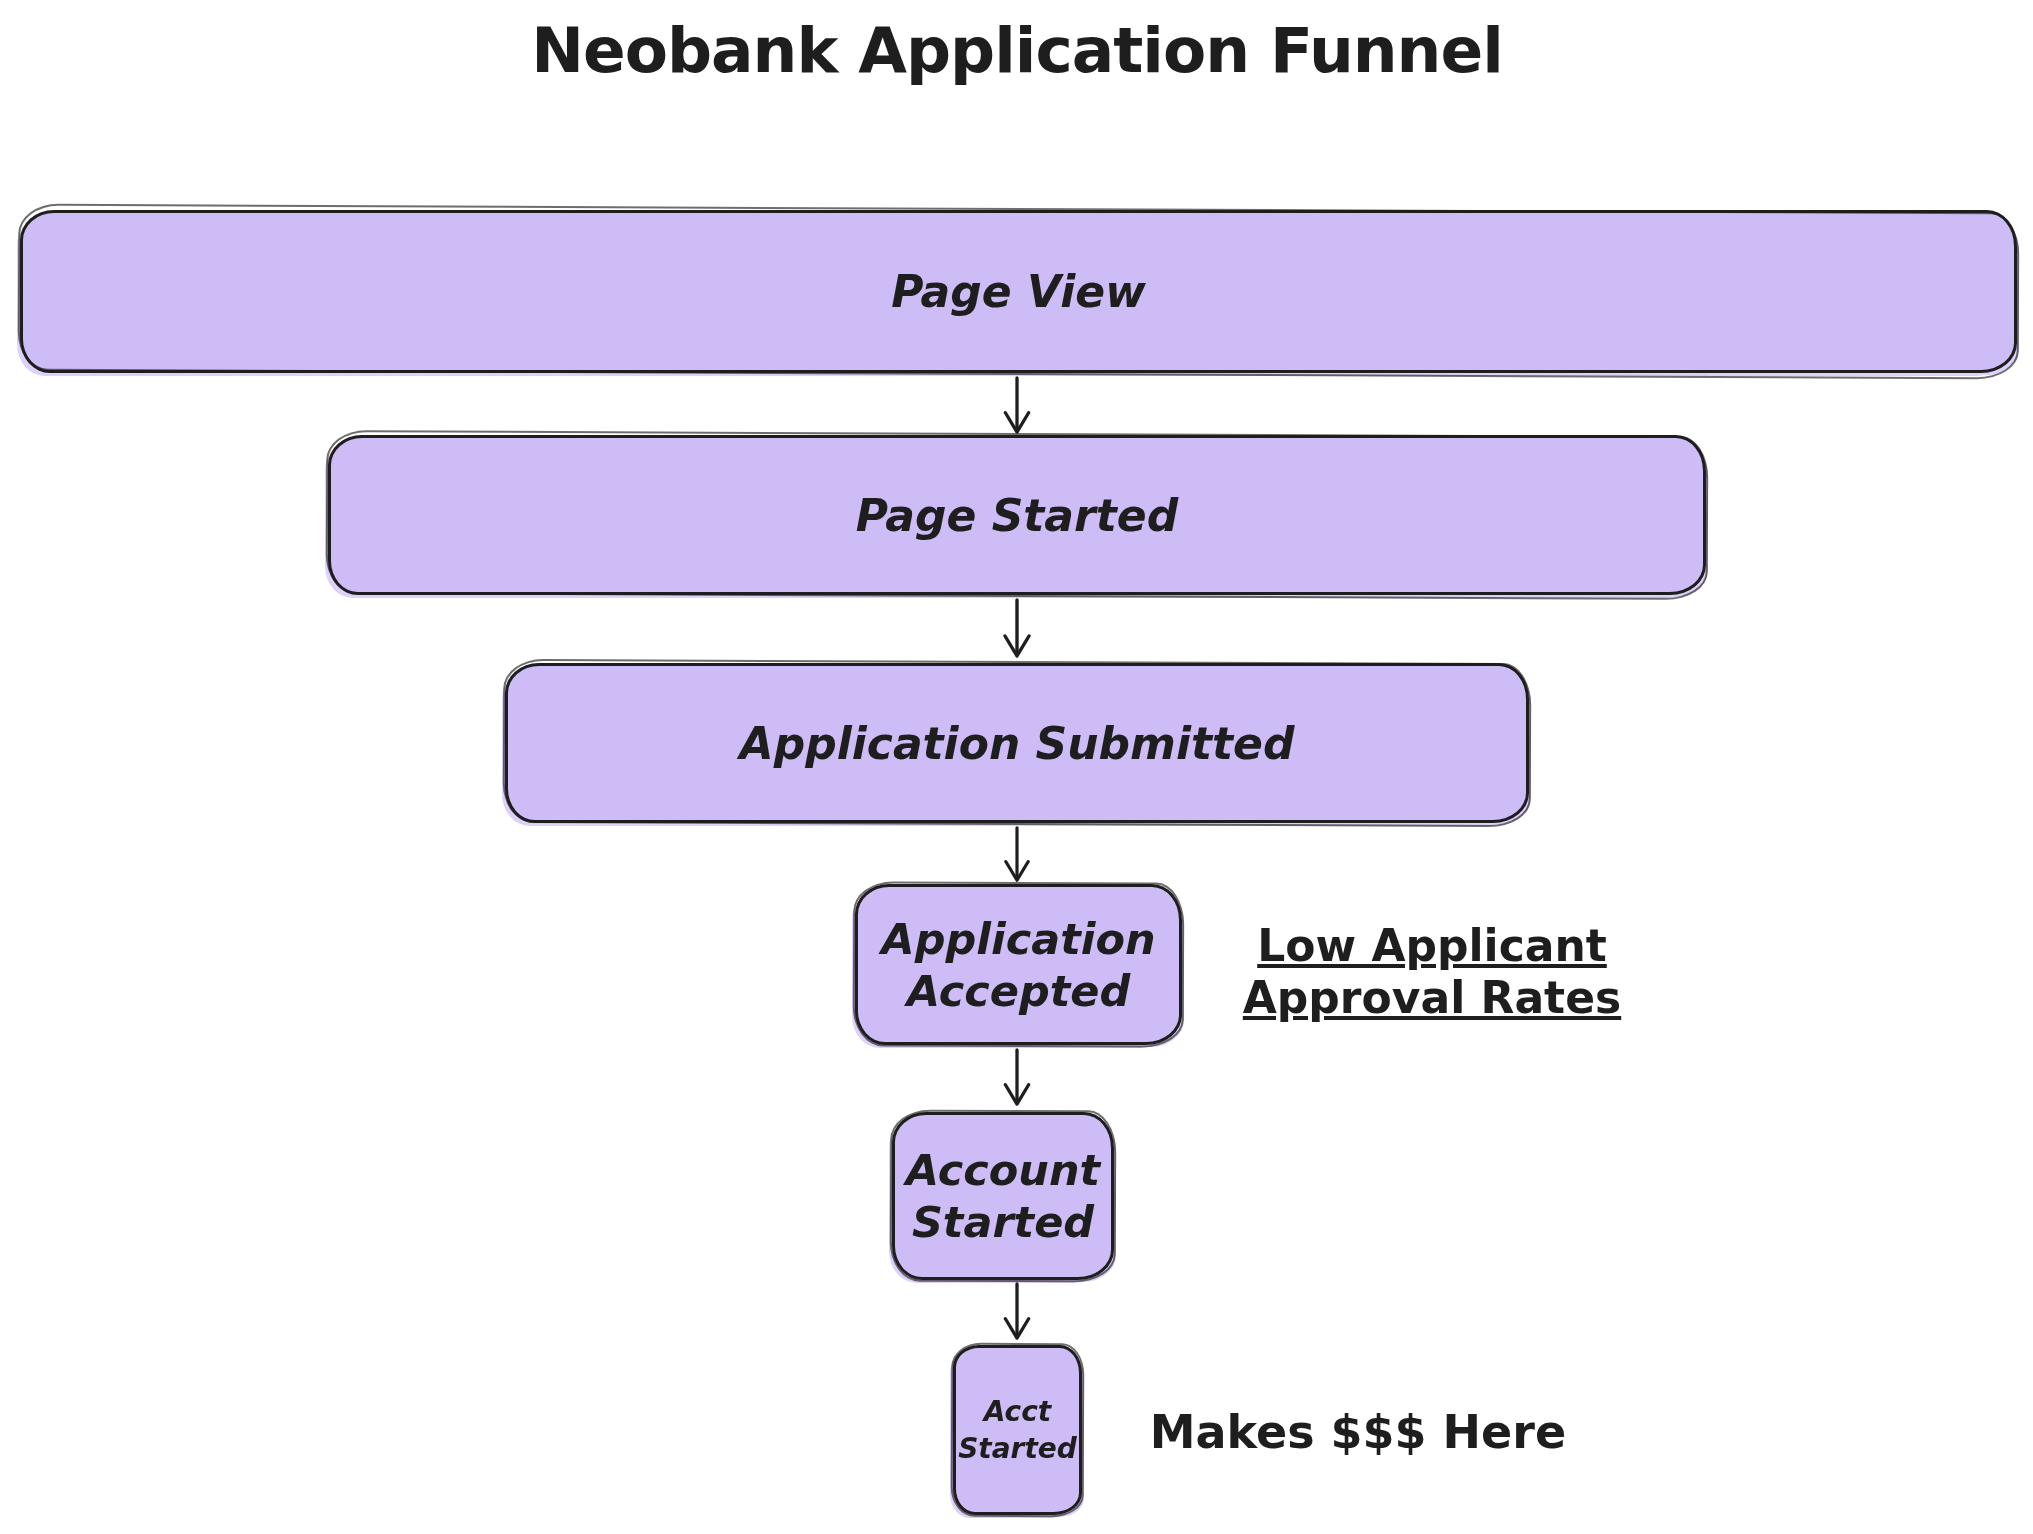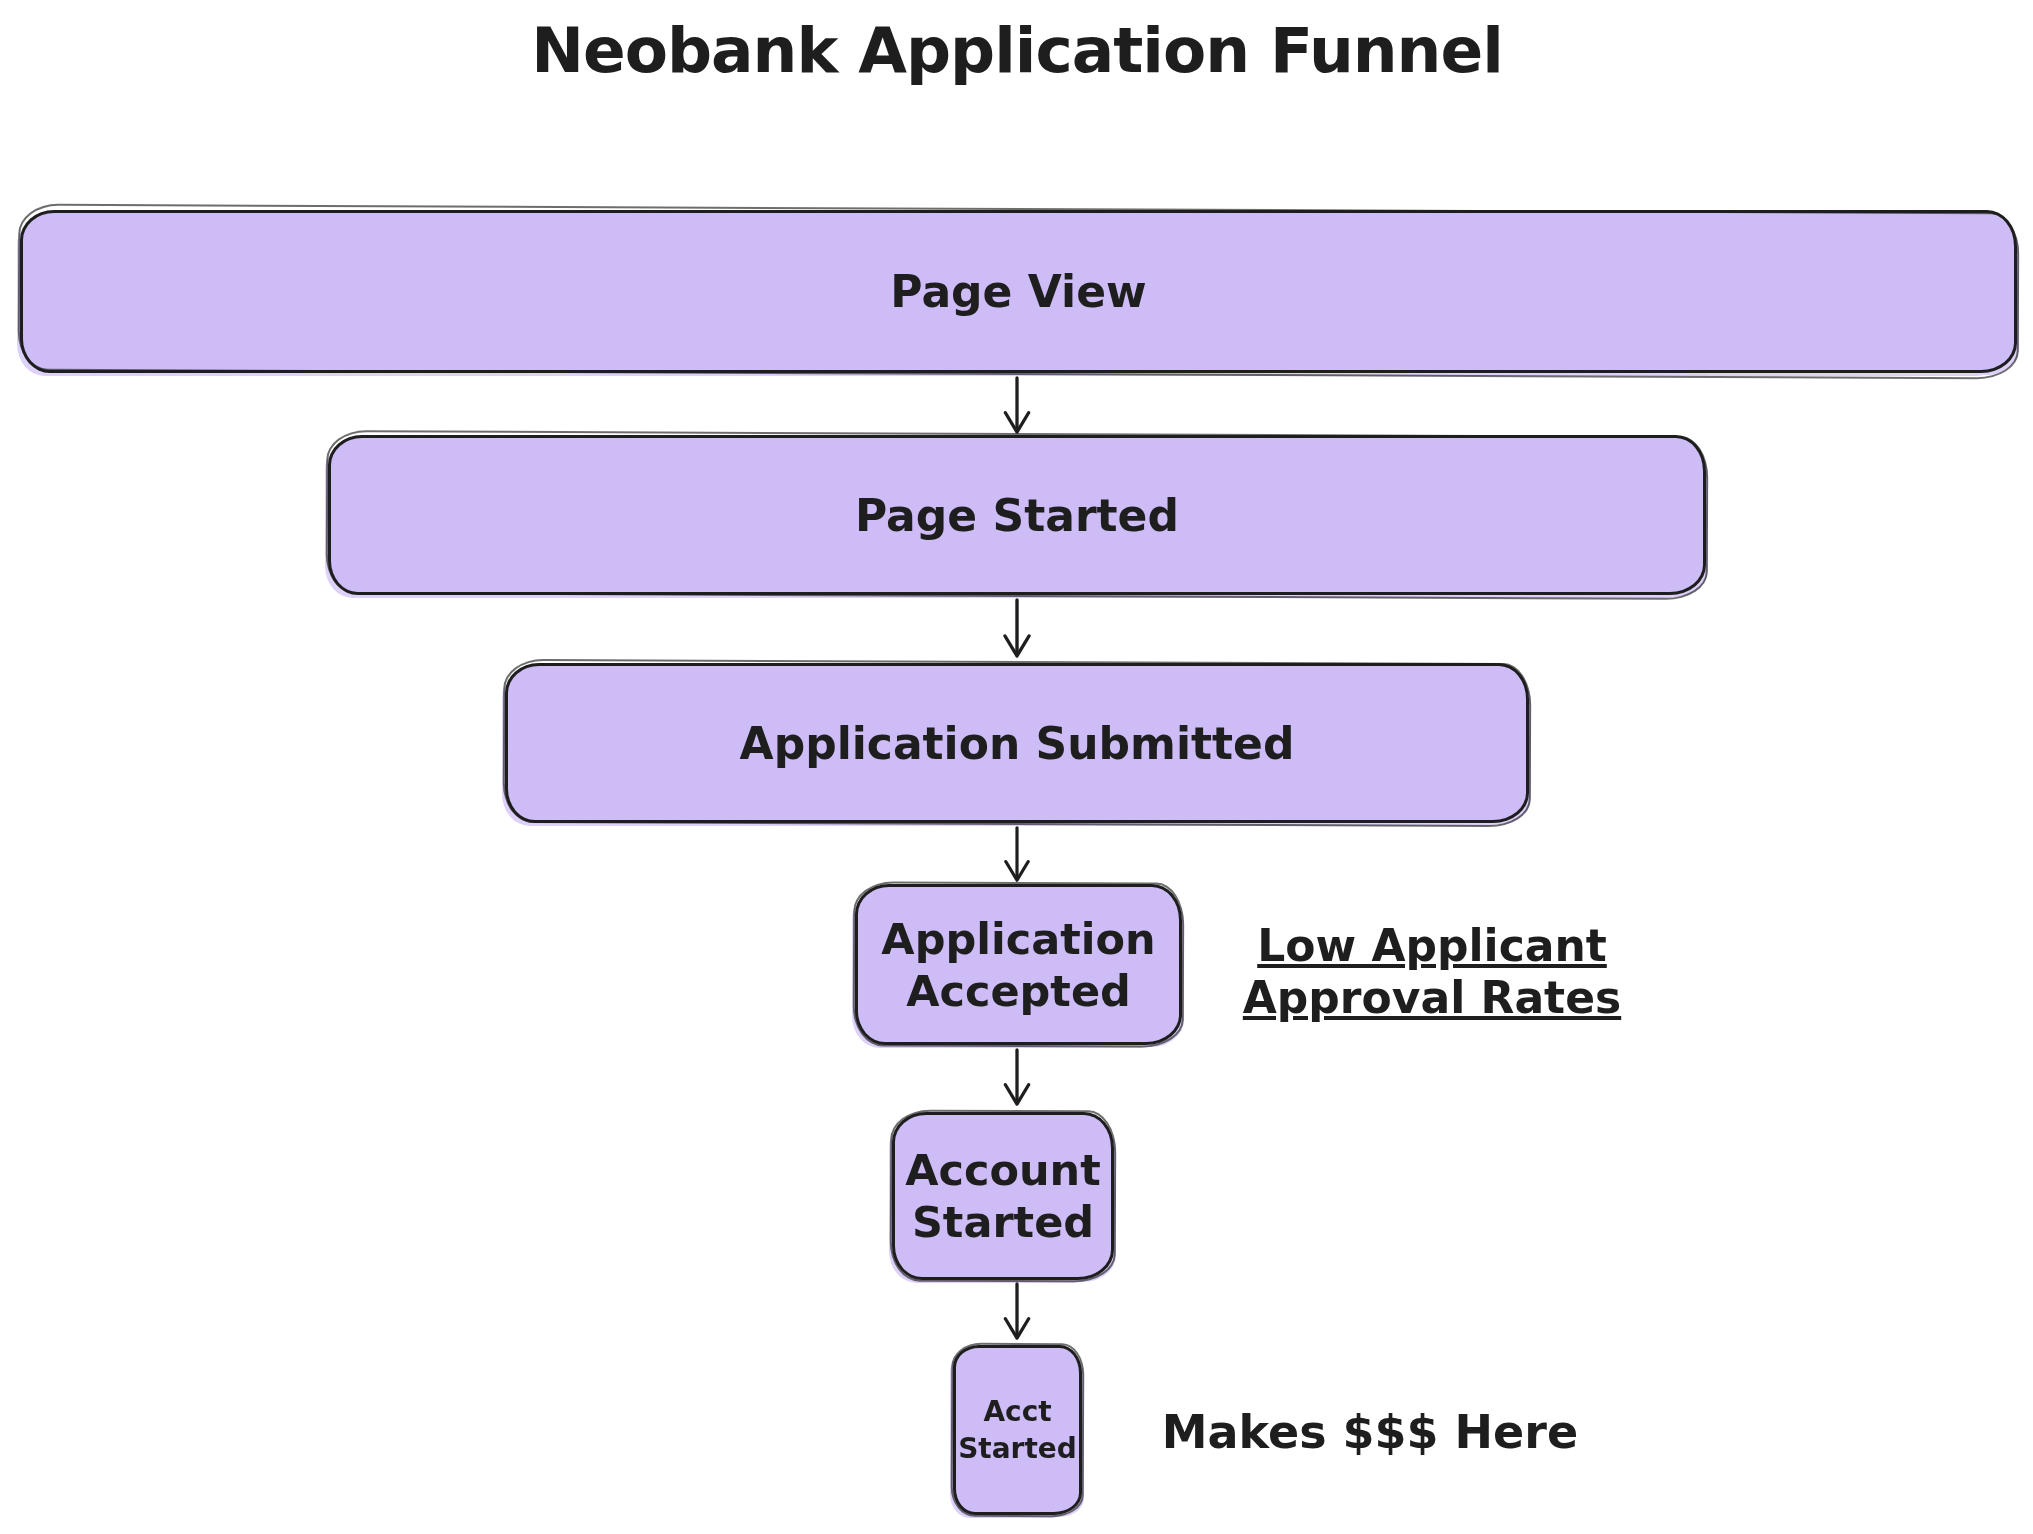--- a/index.html
+++ b/index.html
@@ -53,21 +53,21 @@
     pointer-events: none;
   }
   .stage-1 { left: 20px;  top: 210px;  width: 1997px; height: 163px; font-size: 44px; }
   .stage-2 { left: 328px; top: 435px;  width: 1378px; height: 160px; font-size: 44px; }
   .stage-3 { left: 505px; top: 663px;  width: 1024px; height: 160px; font-size: 44px; }
   .stage-4 { left: 855px; top: 884px;  width: 327px;  height: 161px; font-size: 43px; line-height: 52px; }
   .stage-5 { left: 892px; top: 1112px; width: 222px;  height: 168px; font-size: 43px; line-height: 52px; }
   .stage-6 { left: 953px; top: 1345px; width: 129px;  height: 170px; font-size: 28px; line-height: 37px;
              border-radius: 26px 22px 28px 22px / 22px 28px 22px 26px; }
   .stage-6::after { border-radius: 30px 22px 32px 24px / 24px 32px 22px 30px; }
-  .stage .line { display: block; }
+  .stage .line { display: block; font-style: italic; }
   
   .arrow {
     position: absolute;
     left: 995px;
     width: 44px;
     color: var(--stroke);
   }
   .arrow svg { display: block; width: 100%; height: 100%; }
   .arrow-1 { top: 376px;  height: 60px; }
   .arrow-2 { top: 598px;  height: 62px; }
@@ -79,21 +79,21 @@
     position: absolute;
     transform: translateX(-50%);
     text-align: center;
     font-size: 44px;
     font-weight: 600;
     line-height: 52px;
     white-space: nowrap;
     color: var(--stroke);
   }
   .annotation-approval { left: 1432px; top: 920px; text-decoration: underline; }
-  .annotation-revenue  { left: 1358px; top: 1406px; font-size: 46px; margin-left: 12px; }
+  .annotation-revenue  { left: 1358px; top: 1406px; font-size: 46px; }
 </style>
 </head>
 <body style="background: rgb(255, 255, 255);">
 
 <div class="page-title">Neobank Application Funnel</div>
 
 <div class="stage stage-1">
   <span class="line">Page View</span>
 </div>
 

